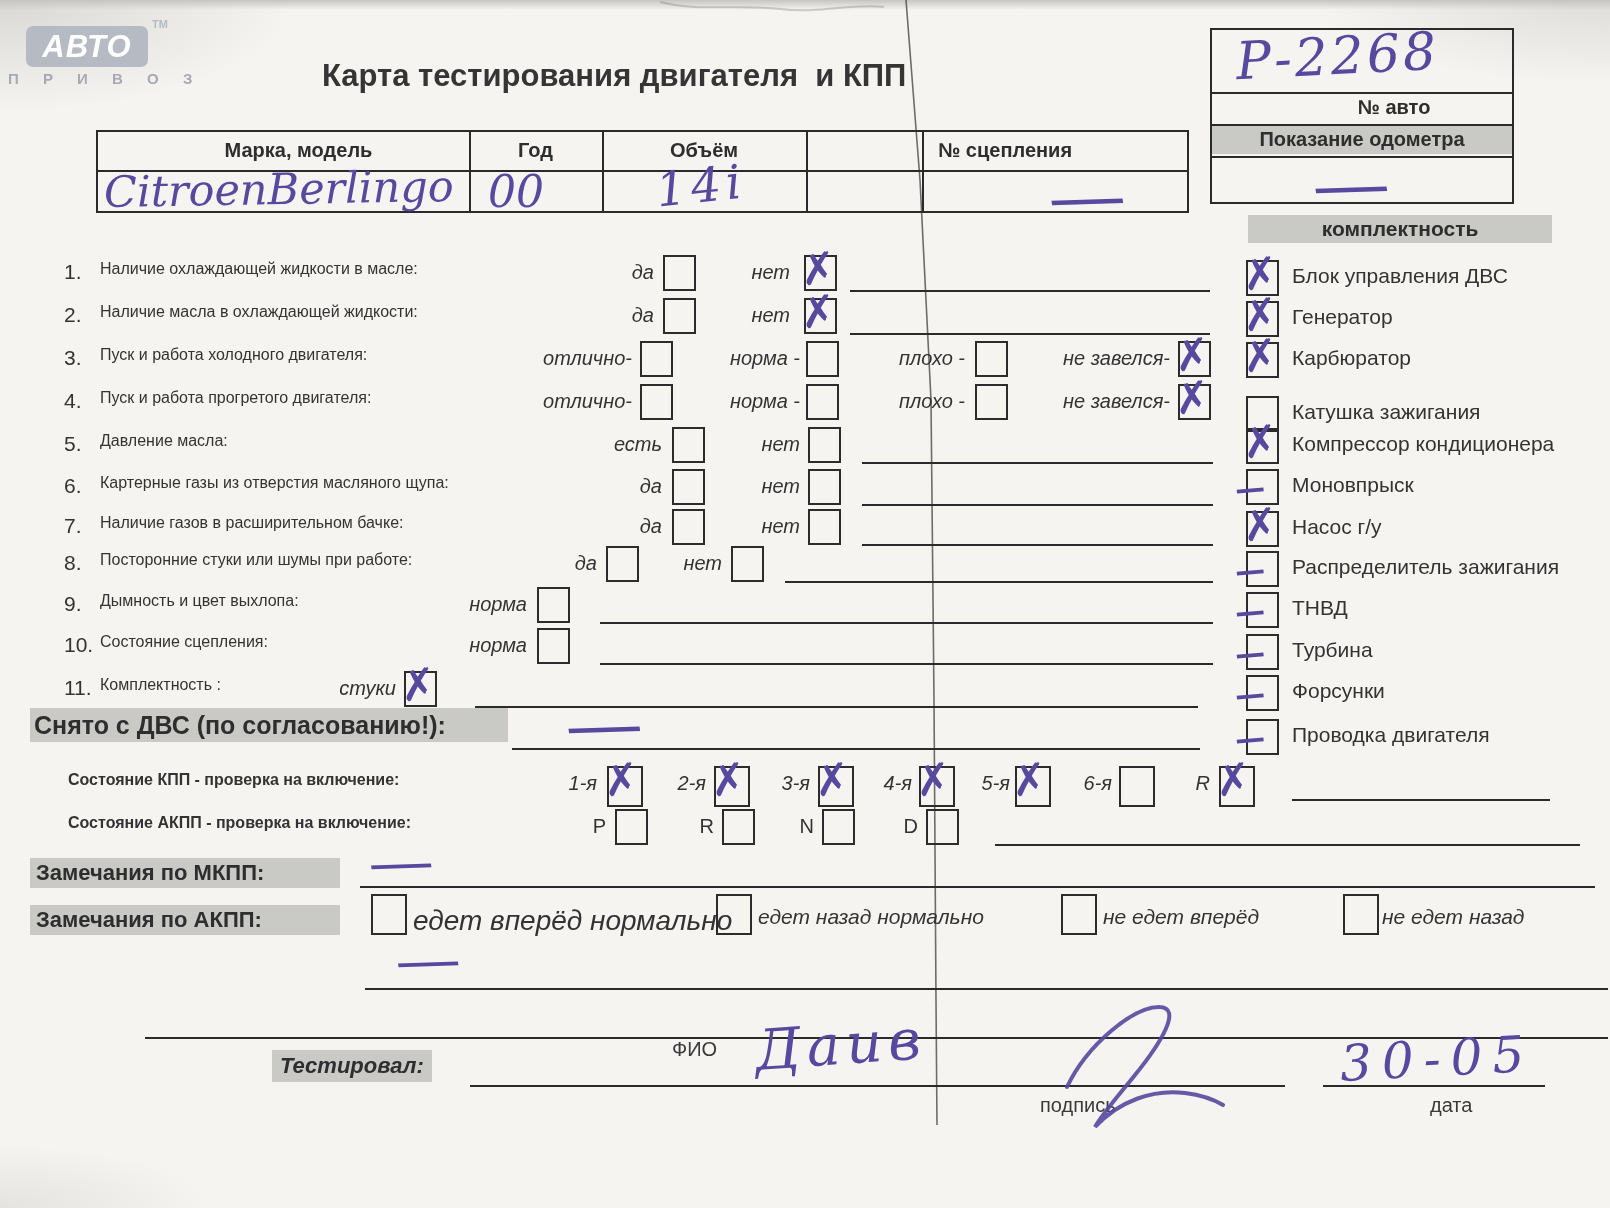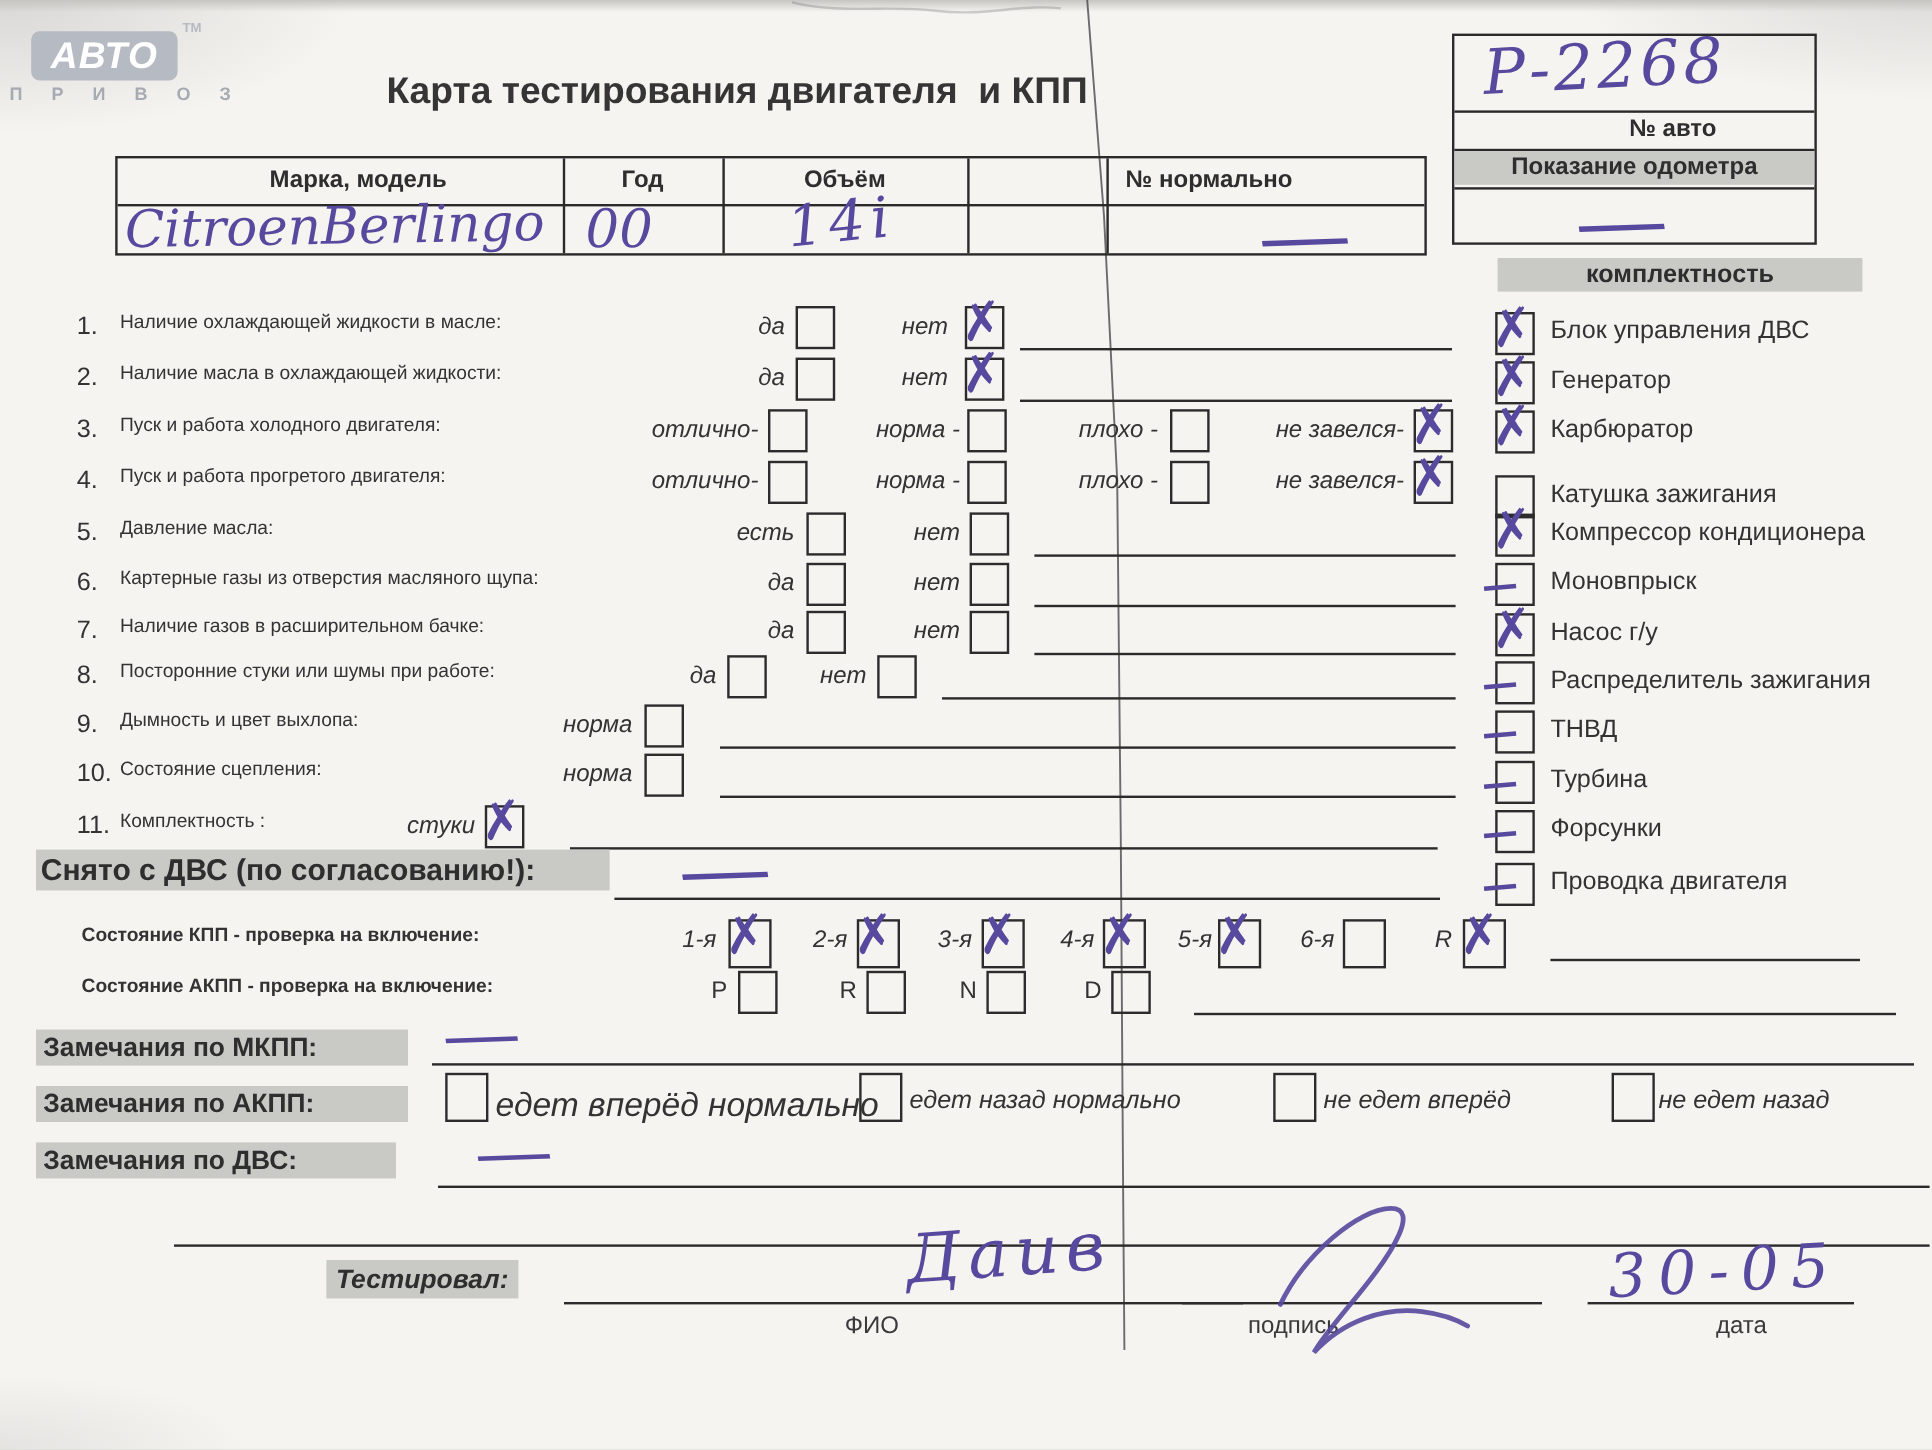--- a/index.html
+++ b/index.html
@@ -69,21 +69,21 @@
 
   <div class="box" style="left:96px;top:130px;width:1089px;height:79px;border-width:2.5px;">
     <div class="abs" style="left:0;top:38px;width:100%;border-top:2px solid #2a2a2a;"></div>
     <div class="abs" style="left:371px;top:0;height:100%;border-left:2px solid #2a2a2a;"></div>
     <div class="abs" style="left:504px;top:0;height:100%;border-left:2px solid #2a2a2a;"></div>
     <div class="abs" style="left:708px;top:0;height:100%;border-left:2px solid #2a2a2a;"></div>
     <div class="abs" style="left:824px;top:0;height:100%;border-left:2px solid #2a2a2a;"></div>
     <div class="abs hdr" style="left:0;top:7px;width:401px;text-align:center;">Марка, модель</div>
     <div class="abs hdr" style="left:371px;top:7px;width:133px;text-align:center;">Год</div>
     <div class="abs hdr" style="left:504px;top:7px;width:204px;text-align:center;">Объём</div>
-    <div class="abs hdr" style="left:840px;top:7px;">№ нормально</div>
+    <div class="abs hdr" style="left:840px;top:7px;">№ сцепления</div>
     <span class="hw" style="position:absolute;left:6px;top:32px;font-size:43px;white-space:nowrap;transform:rotate(-1deg);">CitroenBerlingo</span>
     <span class="hw" style="position:absolute;left:390px;top:34px;font-size:44px;">00</span>
     <span class="hw" style="position:absolute;left:558px;top:26px;font-size:47px;letter-spacing:5px;transform:rotate(-6deg);display:inline-block;">14i</span>
     <span class="hwdash" style="left:970px;top:48px;">—</span>
   </div>
 
   <div class="bar" style="left:1248px;top:215px;width:304px;height:28px;font-size:21px;text-align:center;padding-top:2px;box-sizing:border-box;">комплектность</div>
 
   <div class="eq" style="top:260px">
       <span class="cb">
@@ -379,29 +379,28 @@
     <span class="cb tall" style="left:1061px;top:-5px">
         <span class="mk"></span>
       </span>
     <span class="opt" style="left:1103px;width:185px;text-align:left;font-size:21px;top:6px">не едет вперёд</span>
     <span class="cb tall" style="left:1343px;top:-5px">
         <span class="mk"></span>
       </span>
     <span class="opt" style="left:1382px;width:175px;text-align:left;font-size:21px;top:6px">не едет назад</span>
   </div>
 
-  <div class="bar" style="left:30px;top:952px;width:300px;height:30px;font-size:22px;padding:2px 0 0 6px;box-sizing:border-box;">Замечания по ДВС:</div>
   <span class="hwdash" style="left:412px;top:946px;font-size:32px;">—</span>
   <span class="wline" style="left:365px;width:1243px;top:988px;"></span>
 
   <span class="wline" style="left:145px;width:1463px;top:1037px;"></span>
   <div class="bar" style="left:272px;top:1050px;width:160px;height:32px;font-size:22px;font-style:italic;padding:3px 0 0 8px;box-sizing:border-box;">Тестировал:</div>
   <span class="wline" style="left:470px;width:566px;top:1085px;"></span>
   <span class="hw" style="position:absolute;left:755px;top:1012px;font-size:56px;letter-spacing:6px;transform:rotate(-4deg);">Даив</span>
-  <span class="flabel" style="left:672px;top:1094px;margin-left:32px;">ФИО</span>
+  <span class="flabel" style="left:672px;top:1038px;">ФИО</span>
   <span class="wline" style="left:985px;width:300px;top:1085px;"></span>
   <span class="flabel" style="left:1040px;top:1094px;">подпись</span>
   <svg width="220" height="150" style="left:1055px;top:995px;">
     <path d="M12,92 C32,50 78,12 104,12 C128,12 106,48 80,80 C64,100 48,118 40,132 C64,106 98,94 130,98 C146,100 158,104 168,110" fill="none" stroke="#57499e" stroke-width="4" stroke-linecap="round" opacity="0.9"></path>
   </svg>
   <span class="wline" style="left:1323px;width:222px;top:1085px;"></span>
   <span class="hw" style="position:absolute;left:1340px;top:1030px;font-size:50px;letter-spacing:10px;transform:rotate(-3deg);">30-05</span>
   <span class="flabel" style="left:1430px;top:1094px;">дата</span>
 
 </div>

